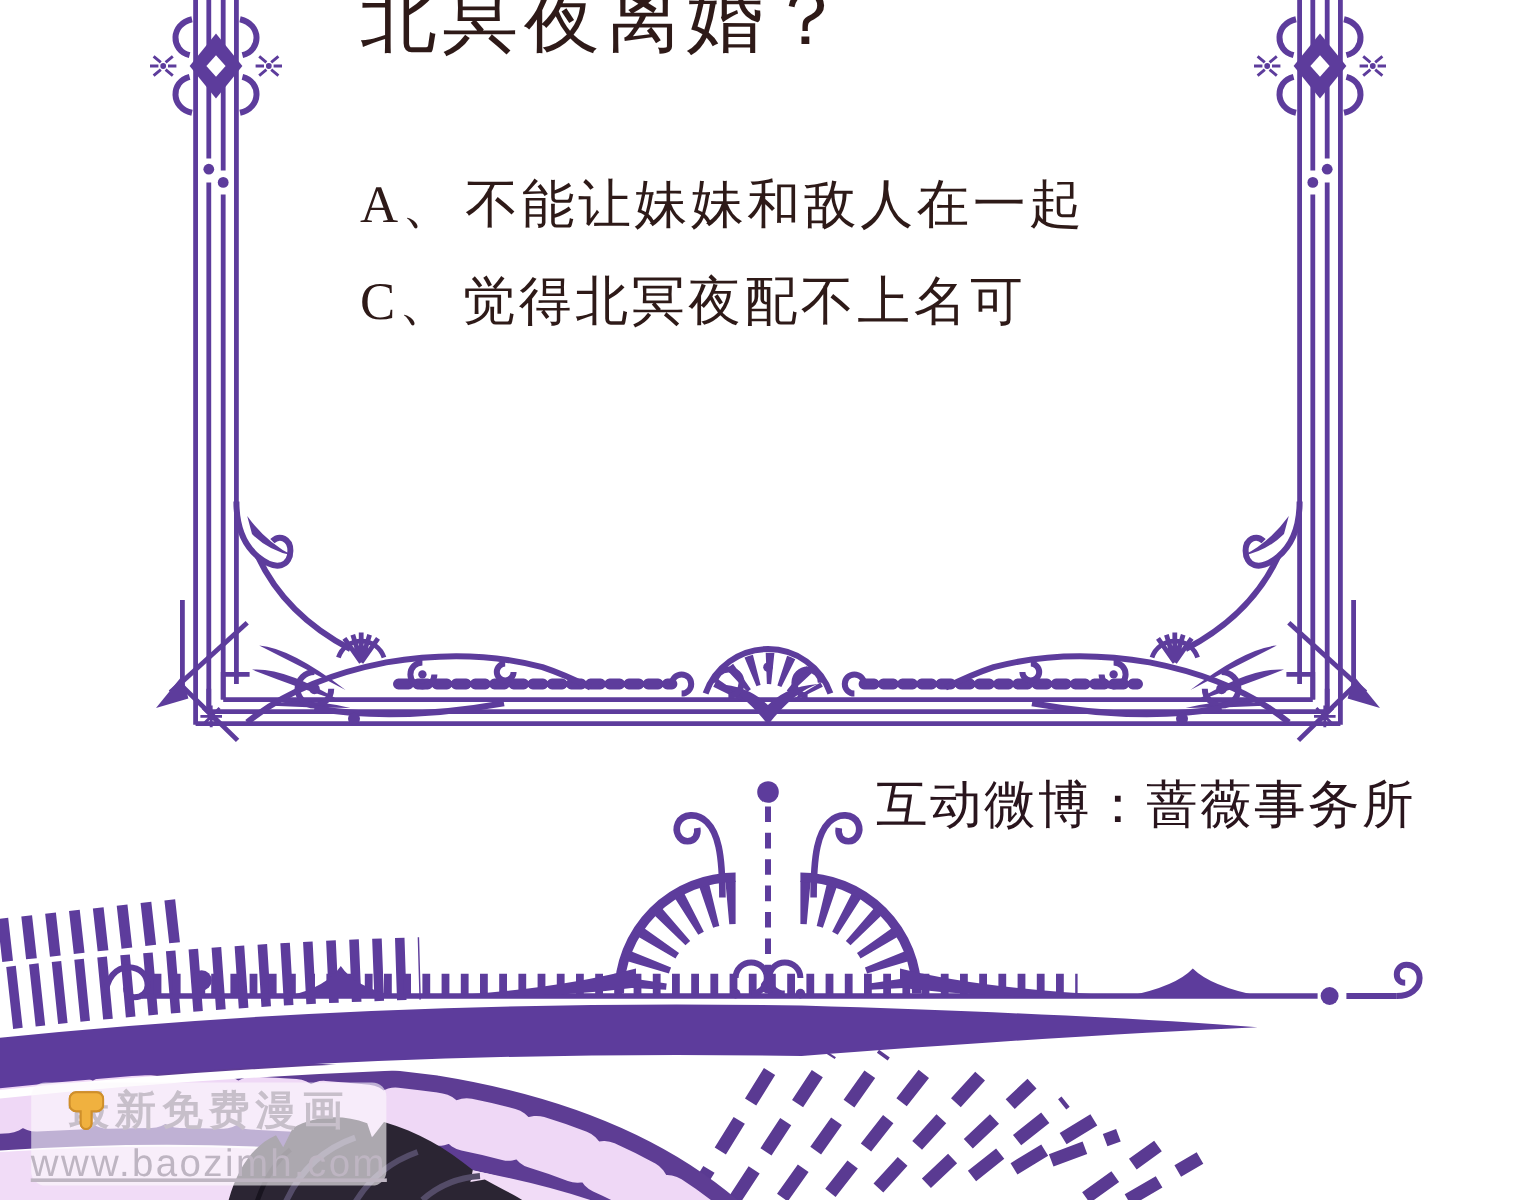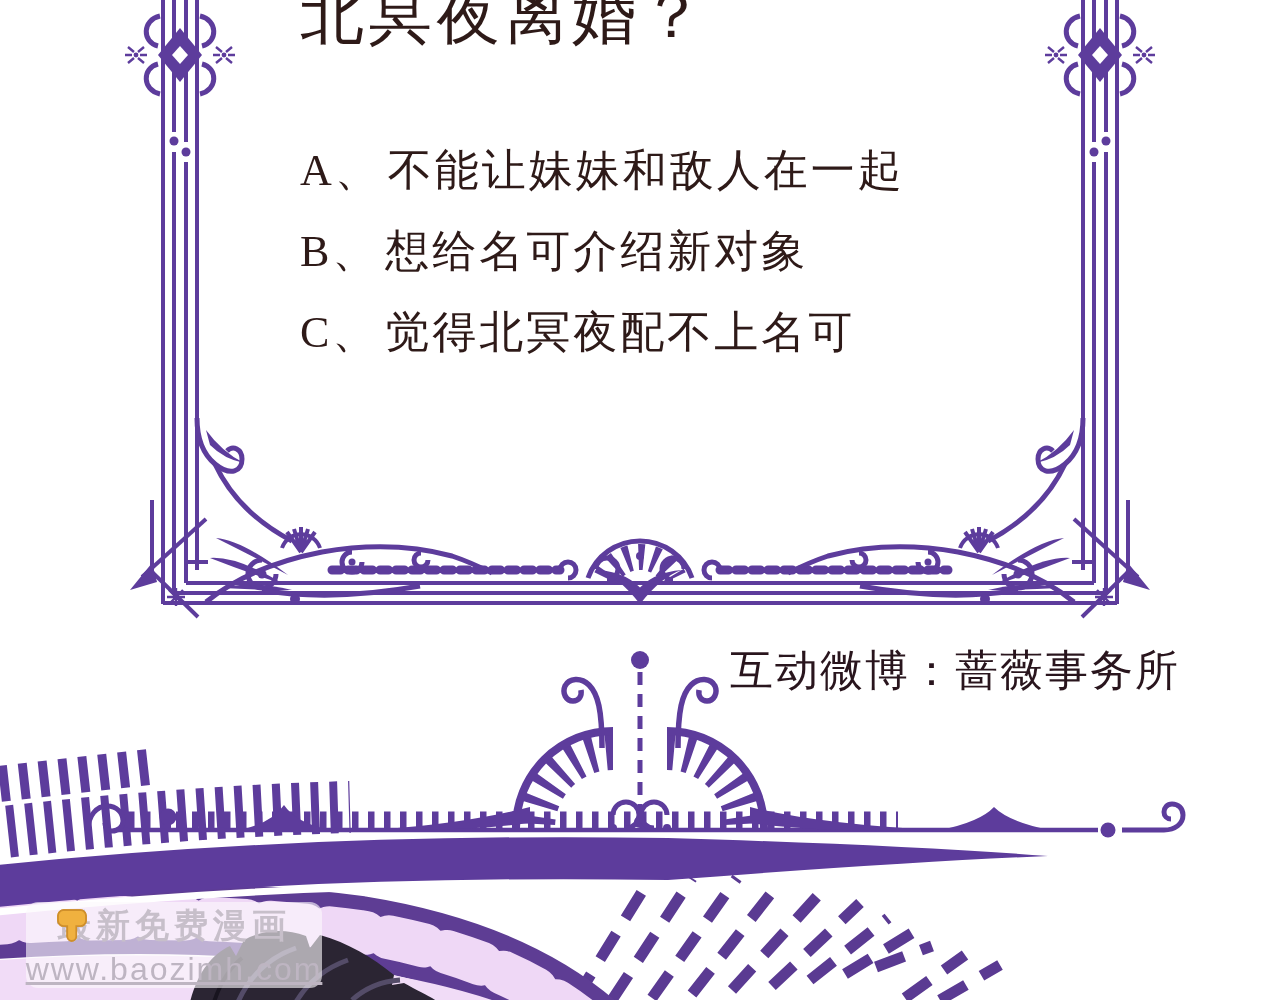--- a/index.html
+++ b/index.html
@@ -139,23 +139,20 @@
     <circle cx="176" cy="597" r="2.6" fill="#5d3c9c"></circle>
   </g>
   <use href="#cornerAngles" transform="translate(1280 0) scale(-1 1)"></use>
 </svg>
 
 <div class="quiz">
   <div class="quiz-question">北冥夜离婚？</div>
   <div class="quiz-options">
     <div class="quiz-option">
       <span class="opt-label">A、</span><span>不能让妹妹和敌人在一起</span>
-    </div>
-    <div class="quiz-option">
-      <span class="opt-label">B、</span><span>想给名可介绍新对象</span>
     </div>
     <div class="quiz-option">
       <span class="opt-label">C、</span><span>觉得北冥夜配不上名可</span>
     </div>
   </div>
 </div>
 
 <div class="weibo-line">互动微博：蔷薇事务所</div>
 
 <svg id="deco-svg" width="1280" height="390" viewBox="0 0 1280 390">

